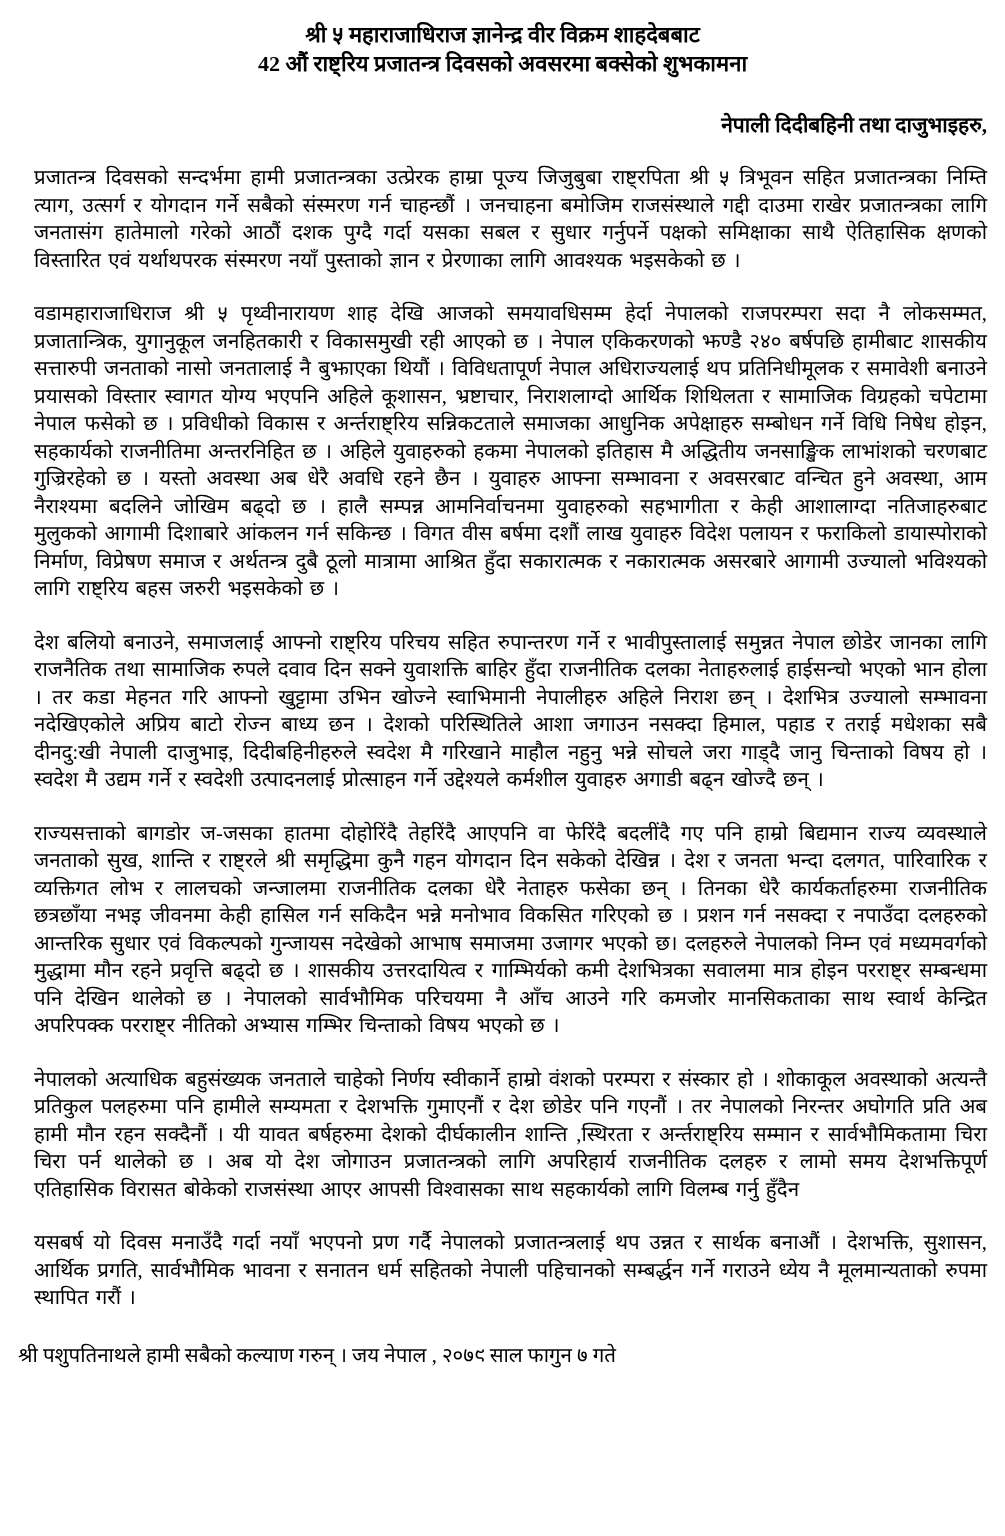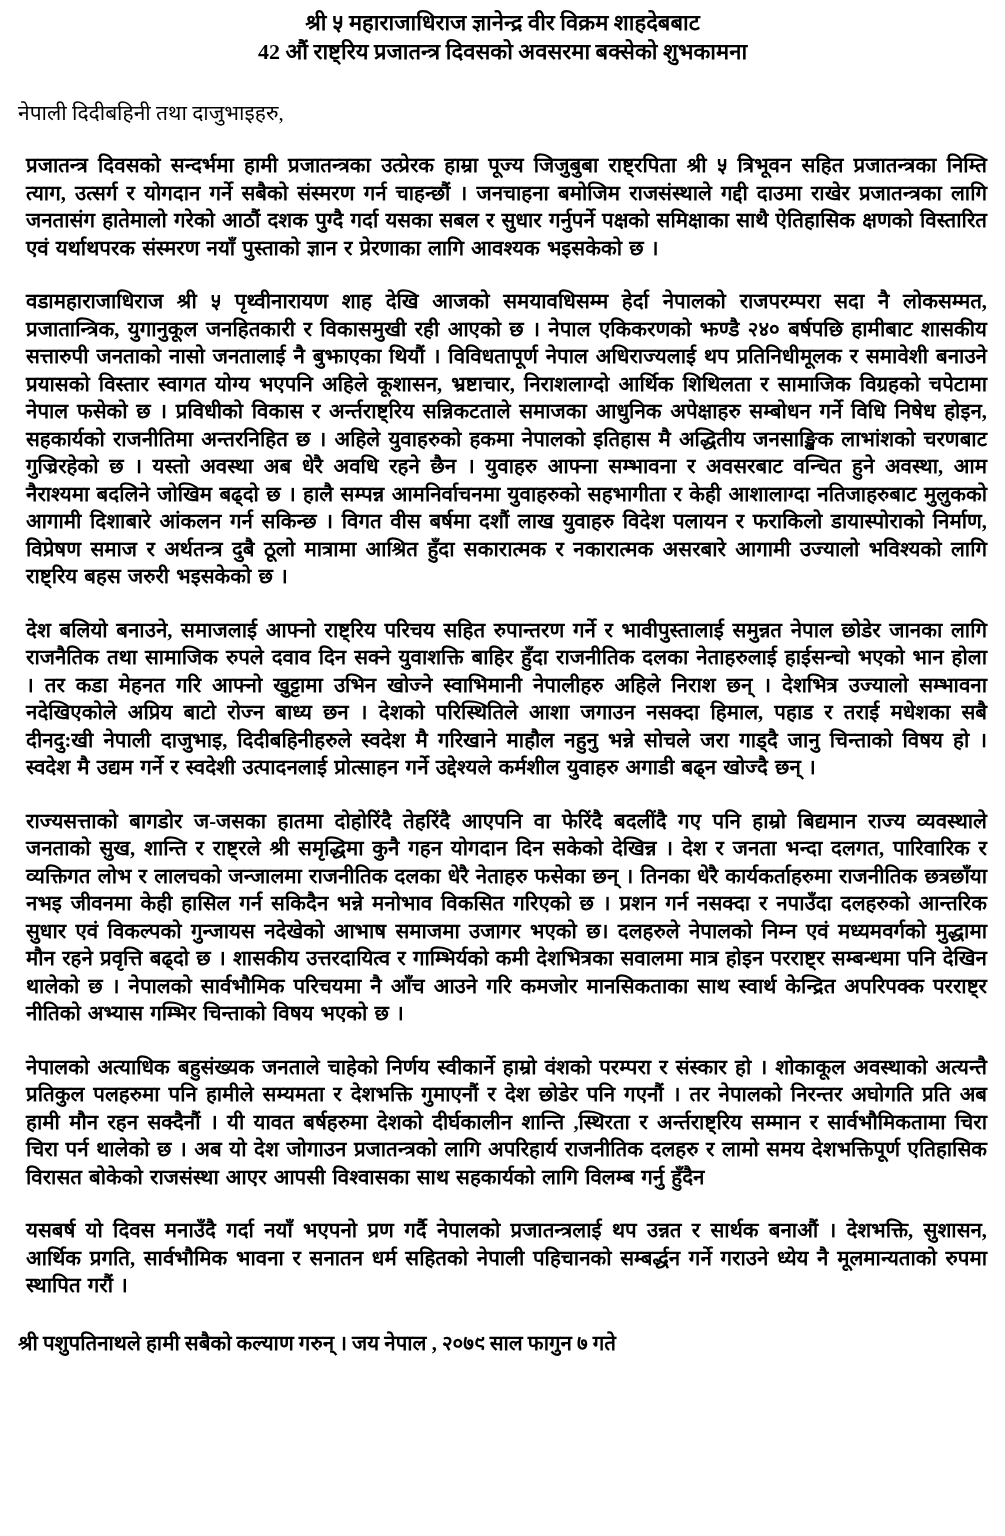--- a/index.html
+++ b/index.html
@@ -12,48 +12,48 @@
     min-height: 1536px;
     box-sizing: border-box;
     font-family: "Liberation Serif", serif;
     color: #000000;
     -webkit-font-smoothing: antialiased;
   }
   .page {
     box-sizing: border-box;
     width: 1005px;
     min-height: 1536px;
-    padding: 8px 18px 20px 18px;
+    padding: 20px 18px 20px 18px;
     background: #ffffff;
   }
   .doc-title {
     text-align: center;
     font-size: 22px;
     line-height: 29px;
     font-weight: 700;
     margin: 0;
   }
   .salutation {
     font-size: 21px;
-    font-weight: 400;
+    font-weight: 700;
     margin: 32px 0 0 0;
-    text-align: left;
+    text-align: right;
   }
   .body-para {
     font-size: 20.5px;
     line-height: 27.5px;
-    font-weight: 700;
+    font-weight: 400;
     text-align: justify;
-    margin: 26px 0 0 8px;
+    margin: 26px 0 0 16px;
     word-spacing: 2px;
   }
   .closing-line {
     font-size: 20.5px;
     line-height: 27.5px;
-    font-weight: 700;
+    font-weight: 400;
     text-align: left;
     margin: 30px 0 0 0;
   }
 </style>
 </head>
 <body>
 
 <div class="page">
 
   <h1 class="doc-title">श्री ५ महाराजाधिराज ज्ञानेन्द्र वीर विक्रम शाहदेबबाट</h1>

